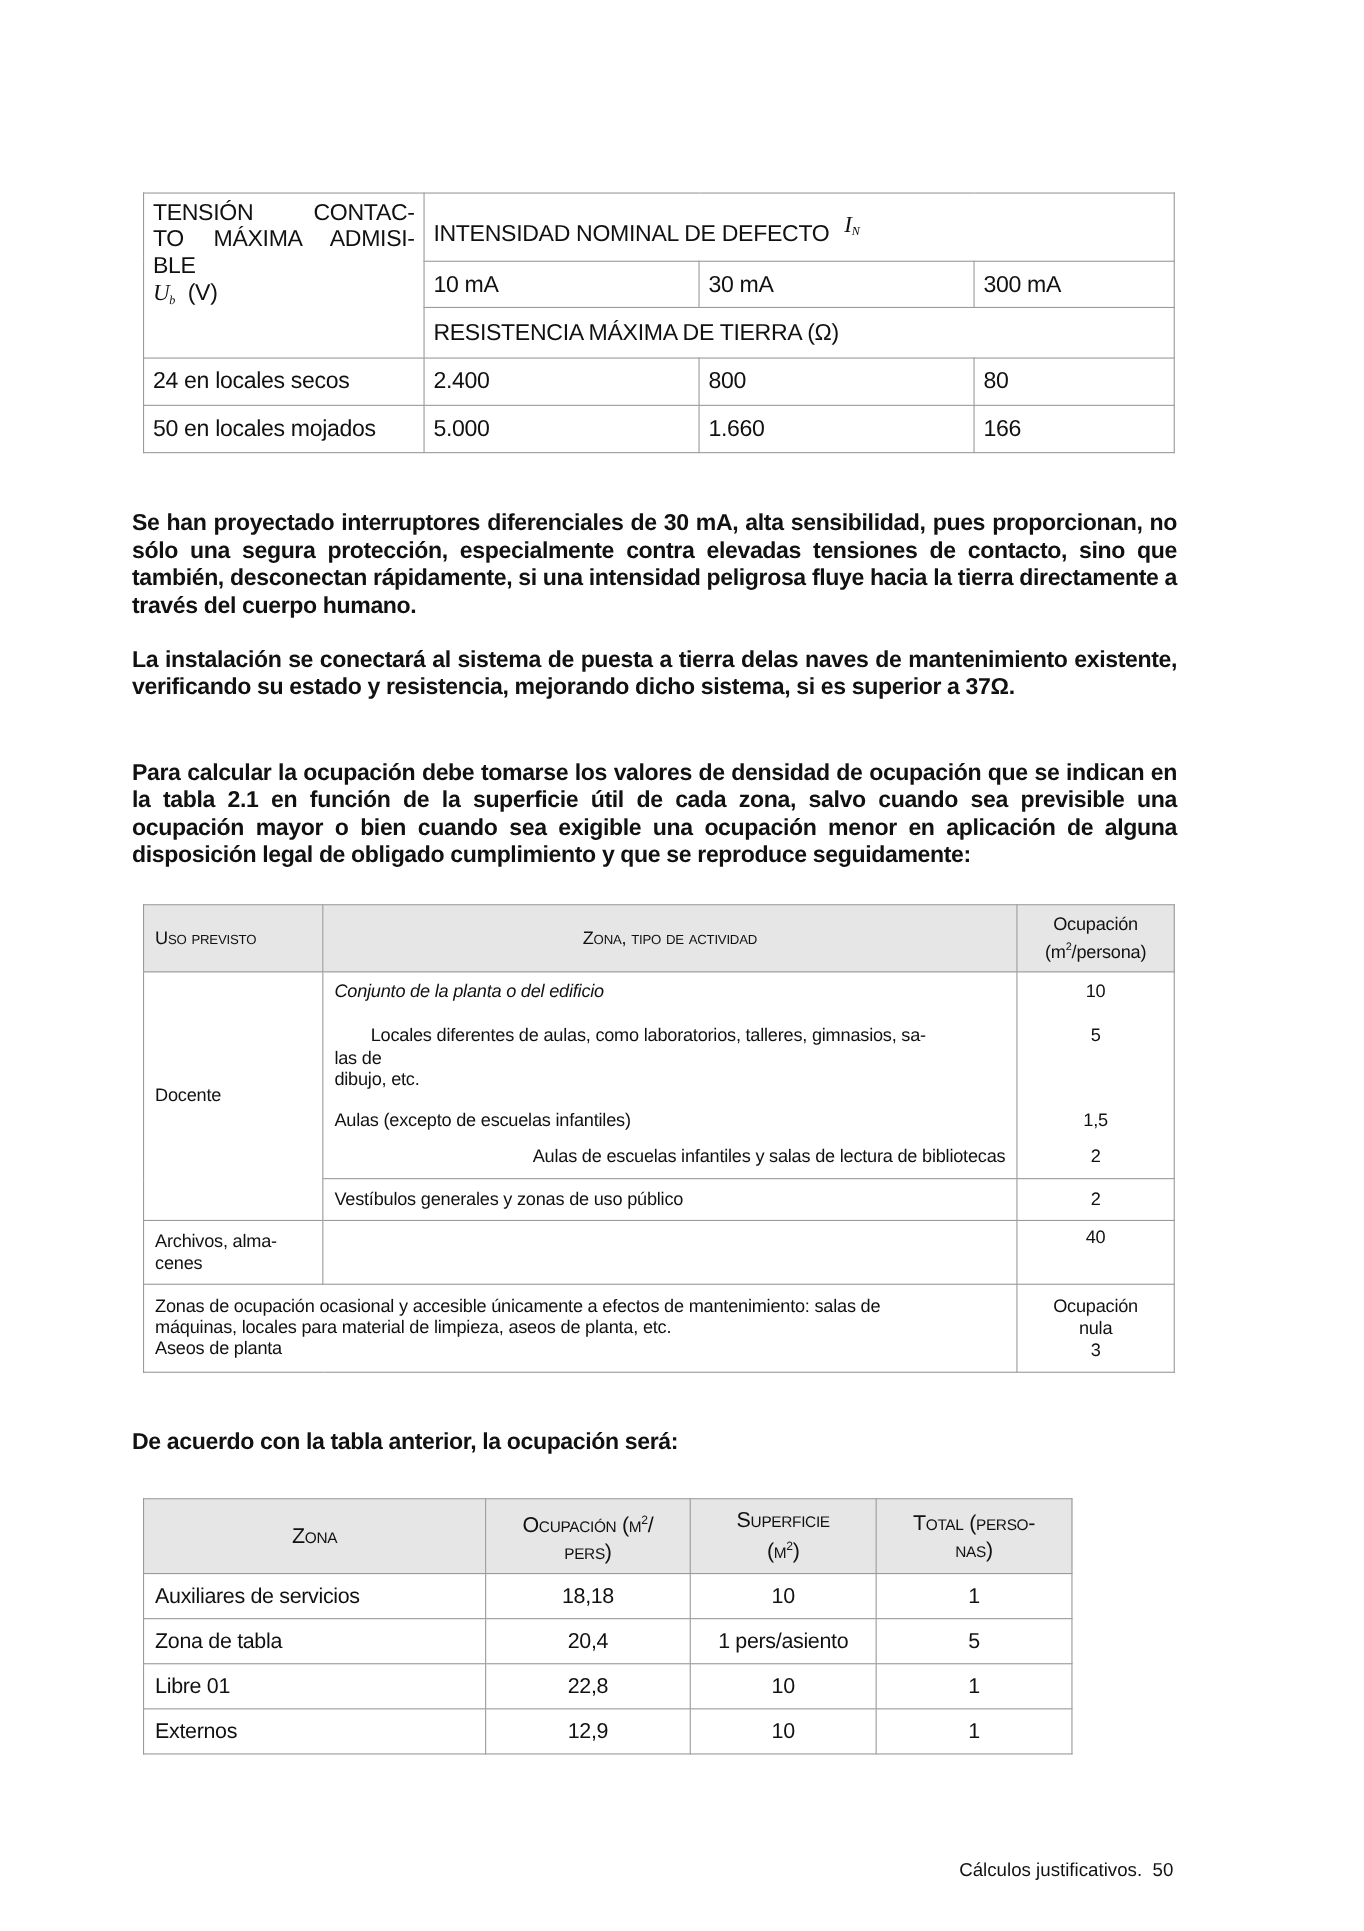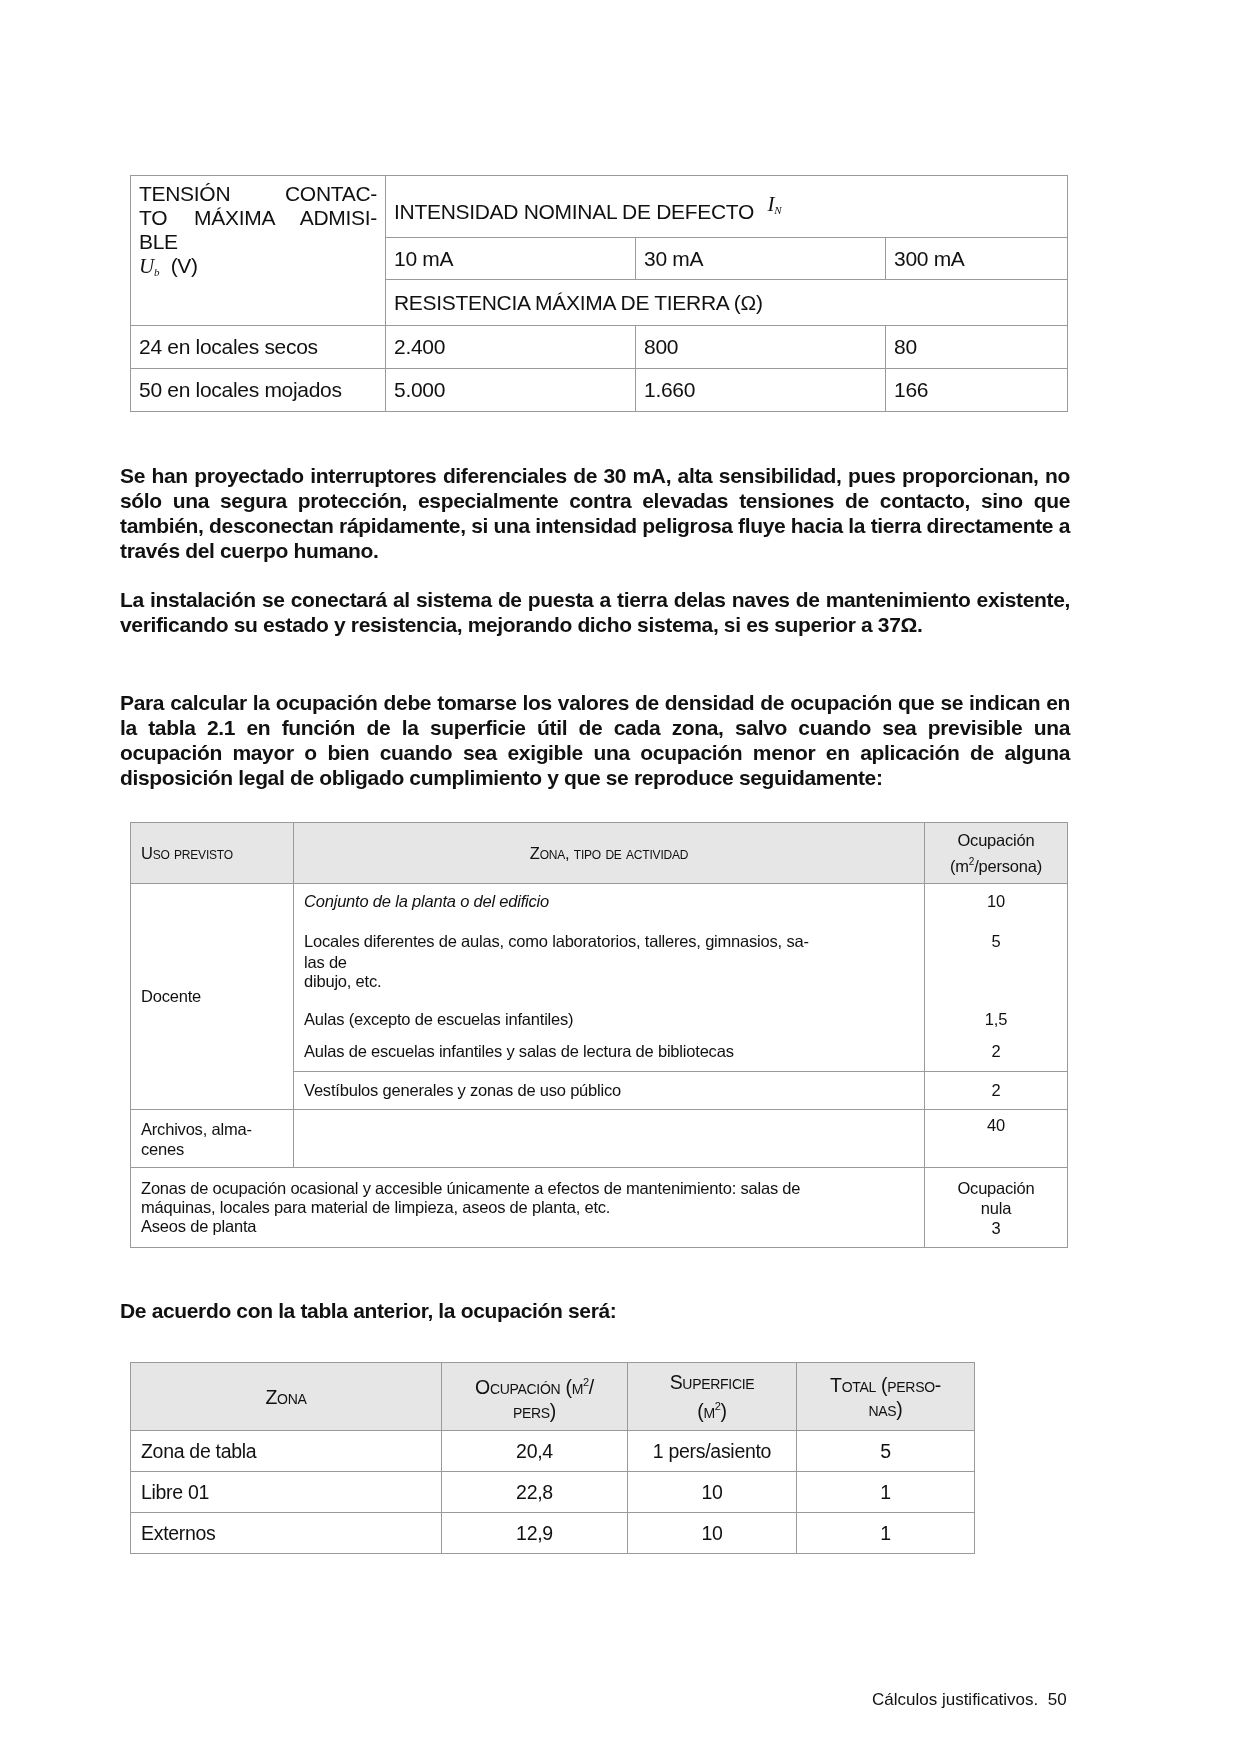--- a/index.html
+++ b/index.html
@@ -95,25 +95,25 @@
       <td class="sc center">Zona, tipo de actividad</td>
       <td class="center" style="width:122px; line-height:21px;">
         <div>Ocupación</div>
         <div><span>(m</span><sup style="font-size:10px;">2</sup><span>/persona)</span></div>
       </td>
     </tr>
     <tr>
       <td rowspan="2">Docente</td>
       <td class="zlist" style="padding-top:8px; padding-bottom:8px; vertical-align:top;">
         <div style="height:36px;font-style:italic;">Conjunto de la planta o del edificio</div>
-        <div style="height:19px; line-height:26px;">Locales diferentes de aulas, como laboratorios, talleres, gimnasios, sa-</div>
+        <div style="height:19px; line-height:26px;margin-left:33px;">Locales diferentes de aulas, como laboratorios, talleres, gimnasios, sa-</div>
         <div style="height:21px; line-height:30px;">las de</div>
         <div style="height:38px; line-height:26px;">dibujo, etc.</div>
         <div style="height:37px; line-height:26px;">Aulas (excepto de escuelas infantiles)</div>
-        <div style="height:20px; line-height:16px;">Aulas de escuelas infantiles y salas de lectura de bibliotecas</div>
+        <div style="height:20px; line-height:16px;text-align:right;">Aulas de escuelas infantiles y salas de lectura de bibliotecas</div>
       </td>
       <td class="center zlist" style="padding-top:8px; padding-bottom:8px; vertical-align:top;">
         <div style="height:36px;">10</div>
         <div style="height:78px; line-height:26px;">5</div>
         <div style="height:37px; line-height:26px;">1,5</div>
         <div style="height:20px; line-height:16px;">2</div>
       </td>
     </tr>
     <tr style="height:38px;">
       <td>Vestíbulos generales y zonas de uso público</td>
@@ -154,20 +154,26 @@
       <td style="width:148px;">
         <div>Superficie</div>
         <div><span>(m</span><sup style="font-size:11px;">2</sup><span>)</span></div>
       </td>
       <td>
         <div>Total (perso-</div>
         <div>nas)</div>
       </td>
     </tr>
     <tr>
+      <td>Auxiliares de servicios</td>
+      <td class="num">18,18</td>
+      <td class="num">10</td>
+      <td class="num">1</td>
+    </tr>
+    <tr>
       <td>Zona de tabla</td>
       <td class="num">20,4</td>
       <td class="num">1 pers/asiento</td>
       <td class="num">5</td>
     </tr>
     <tr>
       <td>Libre 01</td>
       <td class="num">22,8</td>
       <td class="num">10</td>
       <td class="num">1</td>

